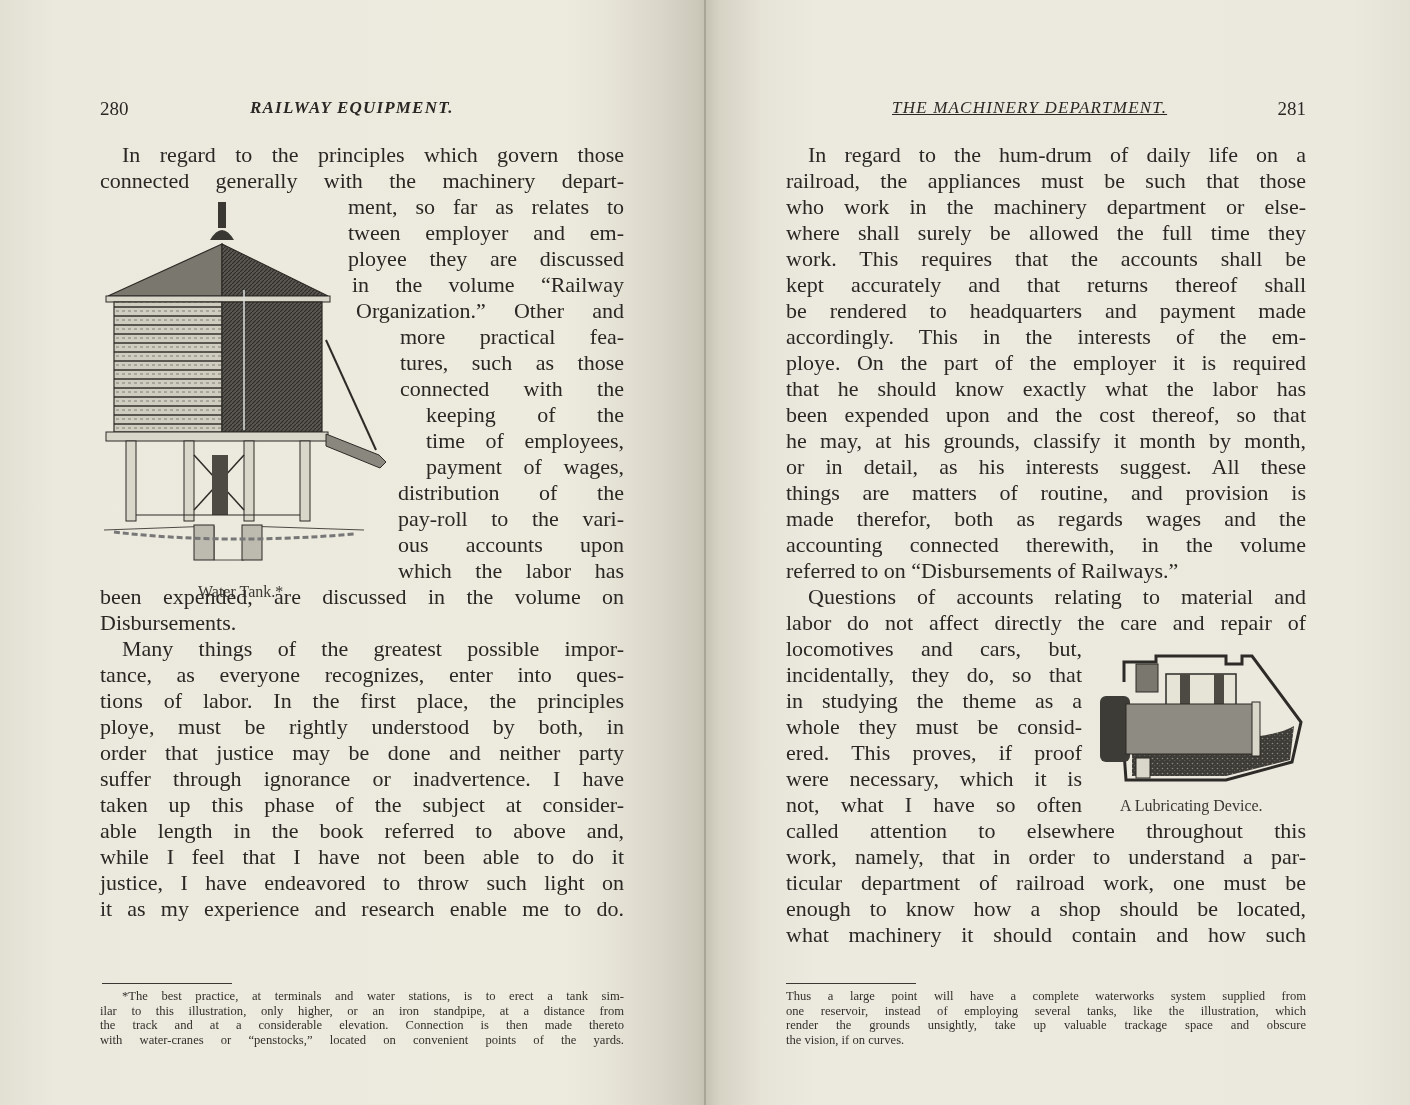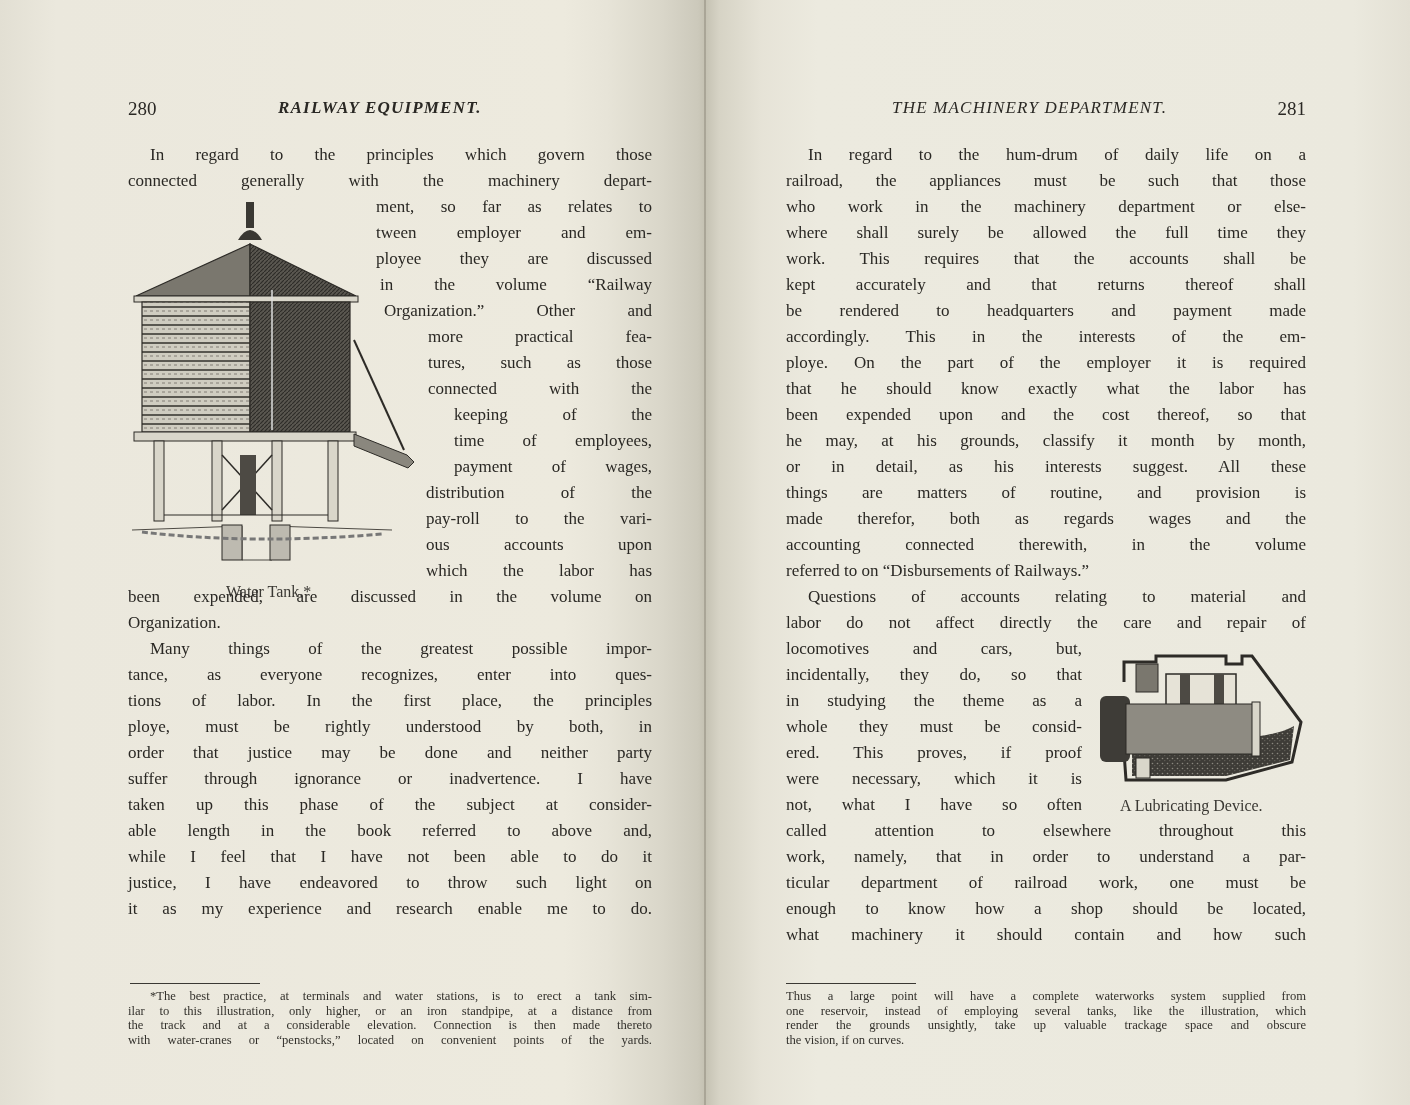--- a/index.html
+++ b/index.html
@@ -6,30 +6,30 @@
   body {
     width:1410px; height:1105px; overflow:hidden; position:relative;
     background:#dcd9cc;
     font-family:"Liberation Serif", "DejaVu Serif", serif;
     color:#2a2824;
   }
   .spread { position:absolute; left:0; top:0; width:1410px; height:1105px;
     background:linear-gradient(to right,#e2dfd3 0%,#ebe8dd 4%,#edeade 40%,#e7e4d8 43%,#d9d6c9 47%,#ccc9bb 49.5%,#c4c1b2 50%,#d6d3c5 51%,#e6e3d7 54%,#eceadf 58%,#ebe9de 96%,#e3e0d4 100%); }
   .gutter { position:absolute; left:704px; top:0; width:2px; height:1105px; background:rgba(120,115,100,0.35); }
   .page { position:absolute; top:0; height:1105px; }
-  .page.left { left:100px; width:524px;margin-left:28px; }
+  .page.left { left:100px; width:524px; }
   .page.right { left:786px; width:520px; }
   .header { position:absolute; top:98px; left:0; right:0; height:24px; font-size:18px; }
   .header .num { position:absolute; top:0; font-size:19px; }
   .header .title { position:absolute; top:0; font-style:italic; letter-spacing:1.2px; font-size:17px; }
   .left .header .num { left:0; }
   .left .header .title { left:150px;font-weight:bold; }
   .right .header .num { right:0; }
-  .right .header .title { left:106px; }
-  .body { position:absolute; top:142px; left:0; right:0; font-size:17px; line-height:26px; }
+  .right .header .title { left:106px;text-decoration:underline; }
+  .body { position:absolute; top:142px; left:0; right:0; font-size:22px; line-height:26px; }
   .line { display:block; white-space:nowrap; text-align:justify; text-align-last:justify; height:26px; }
   .line.last { text-align-last:left;font-family:Liberation Serif, serif; }
   .indent { padding-left:22px; }
   .fnrule { position:absolute; width:130px; height:1px; background:#3a3833; }
   .footnote { position:absolute; font-size:12.6px; line-height:14.5px; color:#33312c; }
   .footnote .line { height:14.5px; }
   .figure { position:absolute; }
   .caption { position:absolute; font-size:16px; color:#3a3833; white-space:nowrap; }
 </style>
 </head>
@@ -103,21 +103,21 @@
     <span class="line" style="margin-left:300px">tures, such as those</span>
     <span class="line" style="margin-left:300px">connected with the</span>
     <span class="line" style="margin-left:326px">keeping of the</span>
     <span class="line" style="margin-left:326px">time of employees,</span>
     <span class="line" style="margin-left:326px">payment of wages,</span>
     <span class="line" style="margin-left:298px">distribution of the</span>
     <span class="line" style="margin-left:298px">pay-roll to the vari-</span>
     <span class="line" style="margin-left:298px">ous accounts upon</span>
     <span class="line" style="margin-left:298px">which the labor has</span>
     <span class="line">been expended, are discussed in the volume on</span>
-    <span class="line last">Organization.</span>
+    <span class="line last">Disbursements.</span>
     <span class="line indent">Many things of the greatest possible impor-</span>
     <span class="line">tance, as everyone recognizes, enter into ques-</span>
     <span class="line">tions of labor.  In the first place, the principles</span>
     <span class="line">ploye, must be rightly understood by both, in</span>
     <span class="line">order that justice may be done and neither party</span>
     <span class="line">suffer through ignorance or inadvertence. I have</span>
     <span class="line">taken up this phase of the subject at consider-</span>
     <span class="line">able length in the book referred to above and,</span>
     <span class="line">while I feel that I have not been able to do it</span>
     <span class="line">justice, I have endeavored to throw such light on</span>

